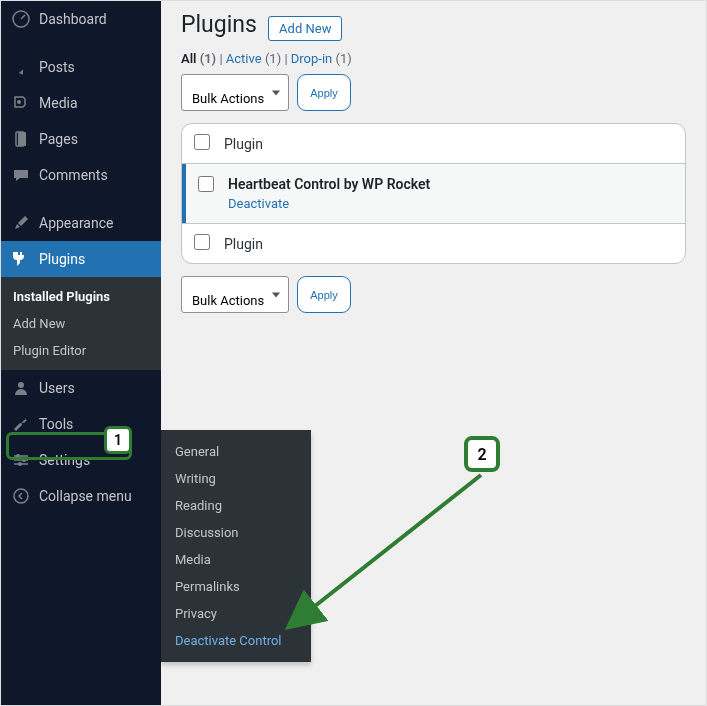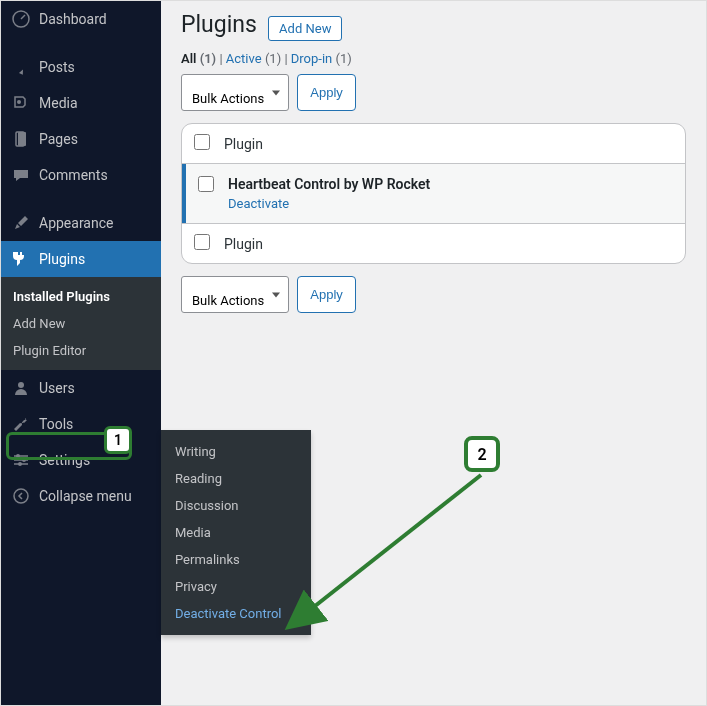--- a/index.html
+++ b/index.html
@@ -19,21 +19,21 @@
 .content { flex: 1; background: #f0f0f1; padding: 10px 20px 20px 20px; overflow: hidden; }
 .page-title { font-size: 23px; font-weight: 400; color: #1d2327; display: inline-block; margin-right: 8px; }
 .add-new-btn { display: inline-block; border: 1px solid #2271b1; color: #2271b1; background: #fff; padding: 4px 10px; font-size: 13px; border-radius: 3px; cursor: pointer; vertical-align: middle; }
 .filters { margin: 10px 0 8px 0; font-size: 13px; color: #646970; }
 .filters a { color: #2271b1; text-decoration: none; }
 .filters .current { color: #1d2327; font-weight: 600; }
 .filters .cnt { color: #646970; }
 .actions { display: flex; gap: 8px; margin-bottom: 12px; }
 .select { border: 1px solid #8c8f94; background: #fff; padding: 16px 24px 4px 10px; border-radius: 3px; font-size: 13px; position: relative; display: flex; align-items: center; cursor: pointer; }
 .select::after { content: ''; position: absolute; right: 8px; top: 50%; width: 0; height: 0; border-left: 4px solid transparent; border-right: 4px solid transparent; border-top: 5px solid #555; transform: translateY(-50%); }
-.apply-btn { border: 1px solid #2271b1; color: #2271b1; background: #fff; padding: 4px 12px; border-radius: 4px; font-size: 13px; cursor: pointer; }
+.apply-btn { border: 1px solid #2271b1; color: #2271b1; background: #fff; padding: 4px 12px; border-radius: 9px; font-size: 11px; cursor: pointer; }
 .table { width: 100%; border: 1px solid #c3c4c7; background: #fff; border-radius: 11px; }
 .thead, .tfoot { display: flex; align-items: center; padding: 10px 12px; }
 .thead { border-bottom: 1px solid #c3c4c7; }
 .tfoot { border-top: 1px solid #c3c4c7; }
 .check { width: 30px; }
 .check input { width: 16px; height: 16px; }
 .col-label { color: #2c3338; font-size: 14px; }
 .row { padding: 12px; border-left: 4px solid #2271b1; background: #f6f7f7; }
 .row-inner { display: flex; }
 .row-content { flex: 1; }
@@ -196,20 +196,21 @@
     </div>
 
     <div class="actions" style="margin-top:12px">
       <div class="select">Bulk Actions</div>
       <button class="apply-btn">Apply</button>
     </div>
   </div>
 </div>
 
 <div class="flyout">
+  <div class="flyout-item">General</div>
   <div class="flyout-item">Writing</div>
   <div class="flyout-item">Reading</div>
   <div class="flyout-item">Discussion</div>
   <div class="flyout-item">Media</div>
   <div class="flyout-item">Permalinks</div>
   <div class="flyout-item">Privacy</div>
   <div class="flyout-item hl">Deactivate Control</div>
 </div>
 
 <div class="callout-1"></div>

